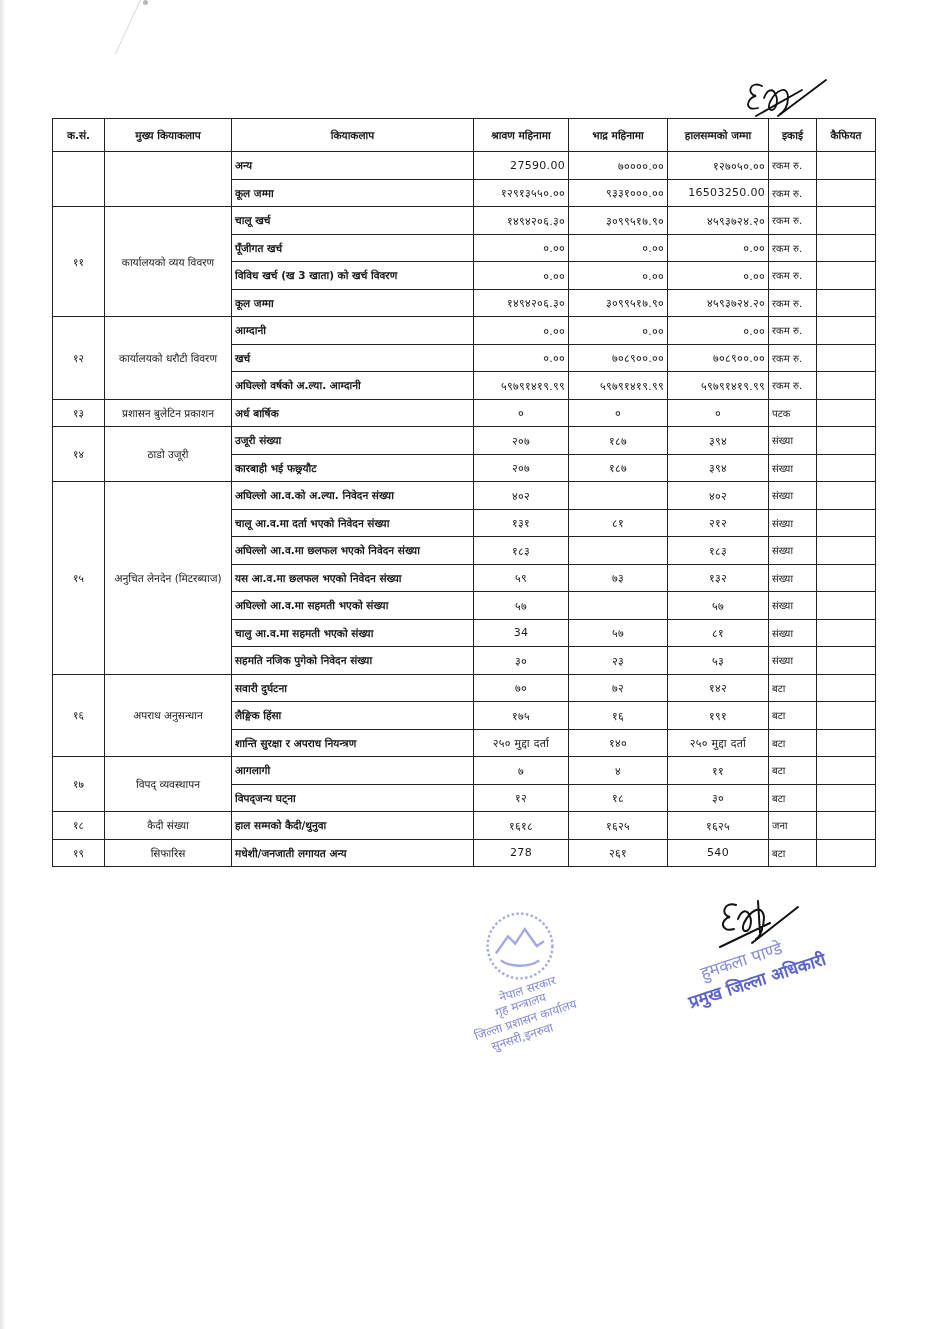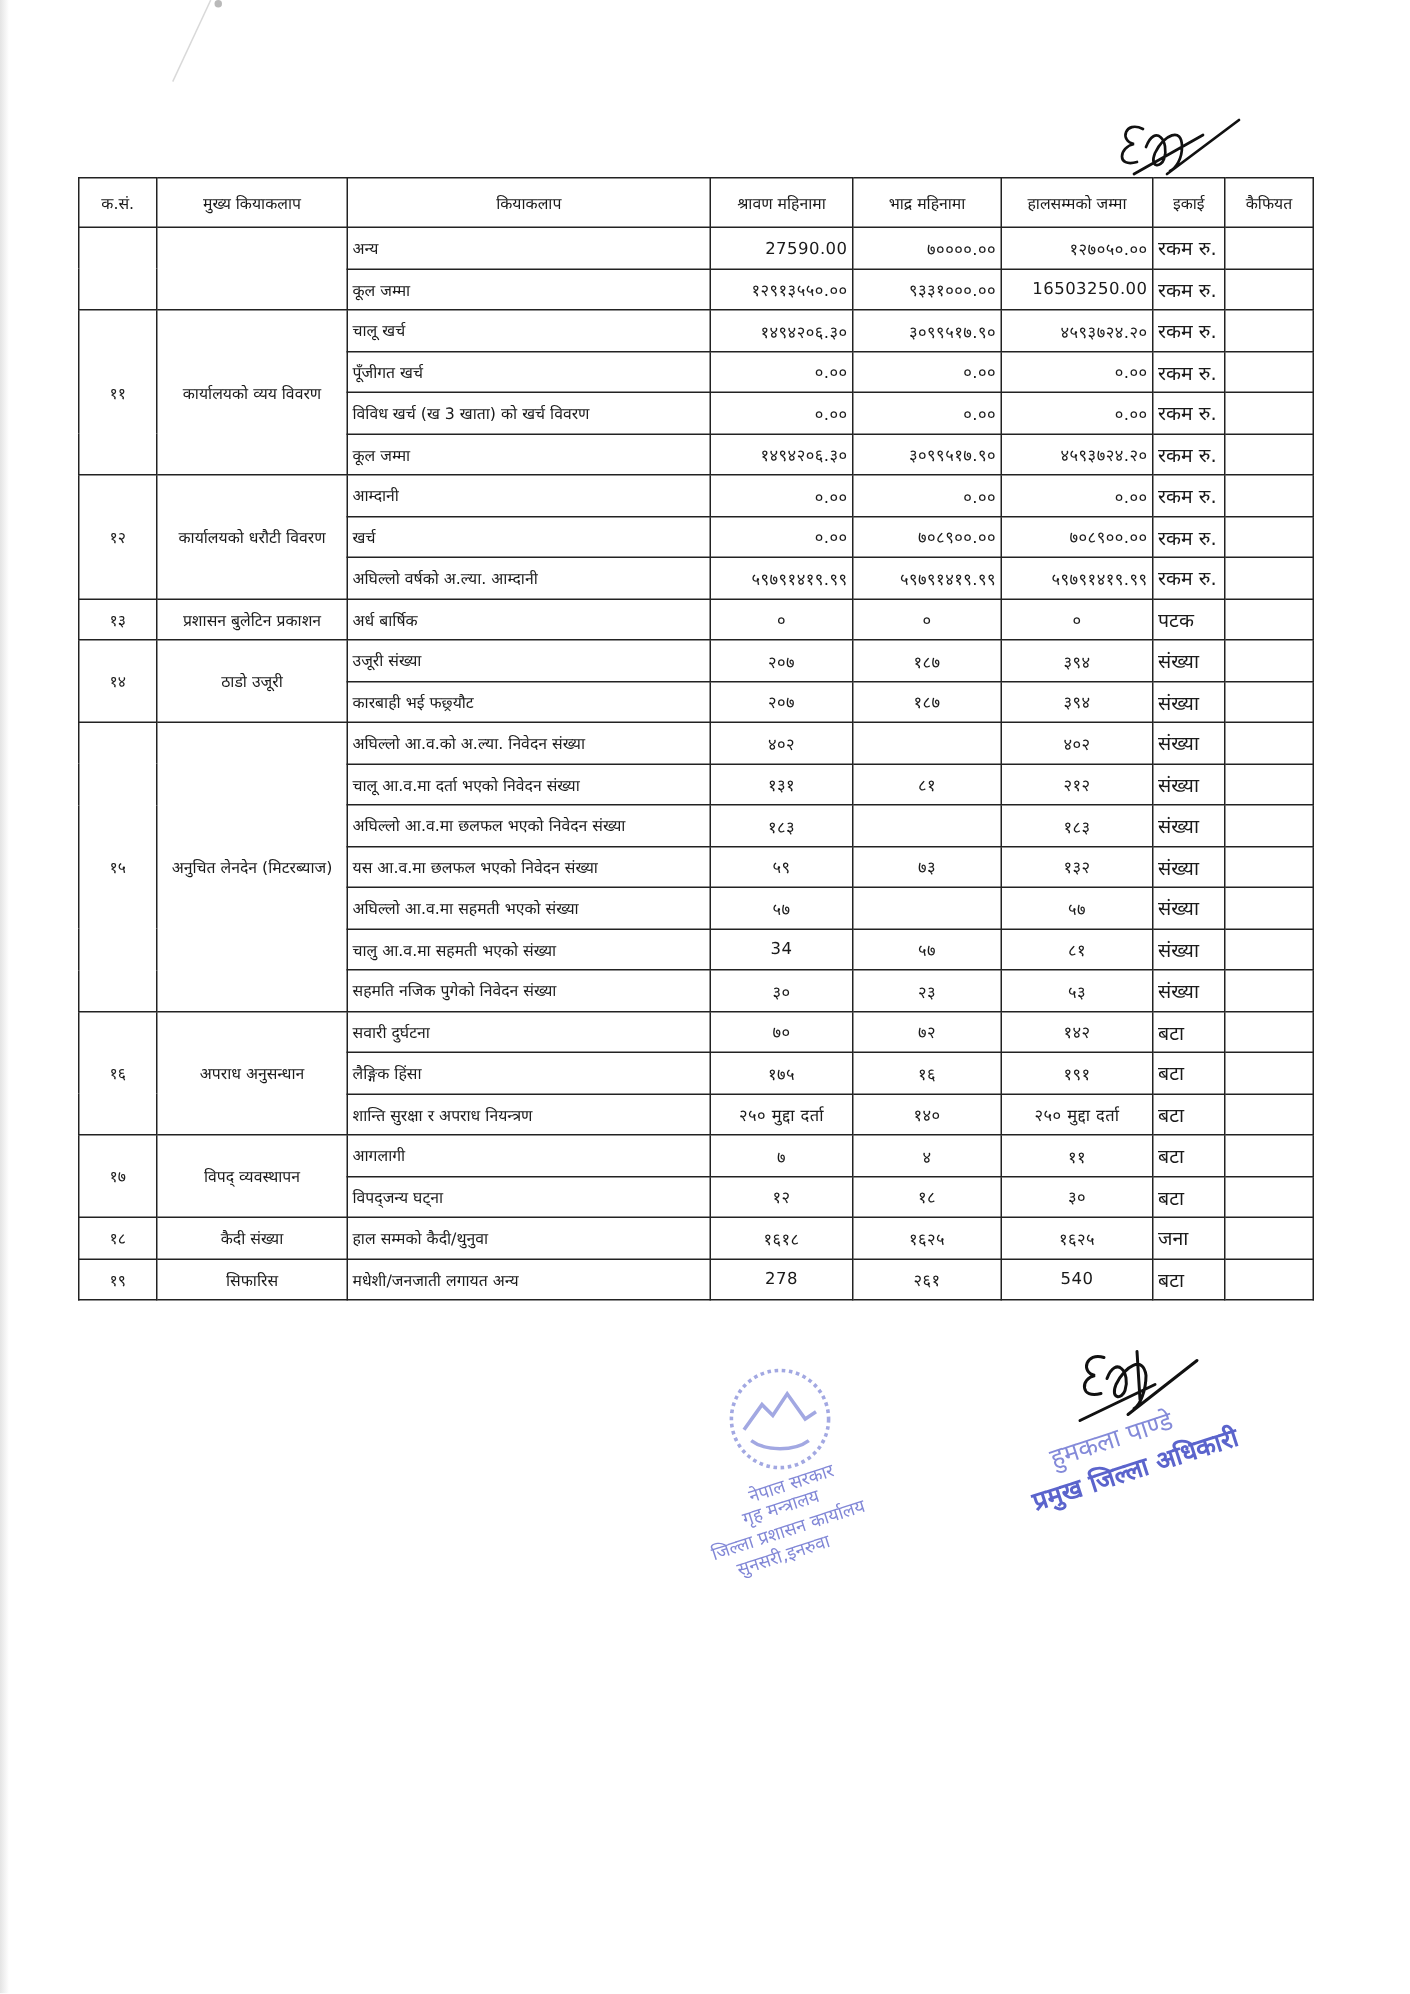--- a/index.html
+++ b/index.html
@@ -11,27 +11,27 @@
   .scan-mark { position:absolute; left:140px; top:0; width:1px; height:60px; background:#d9d9d9; transform:rotate(25deg); transform-origin:top; }
   .scan-dot { position:absolute; left:143px; top:0; width:5px; height:5px; border-radius:50%; background:#b9b9b9; }
 
   table.report {
     position:absolute; left:52px; top:118px; width:823px;
     border-collapse:collapse; table-layout:fixed; font-size:10.5px;
   }
   table.report th, table.report td {
     border:1.5px solid #222; padding:0 3px; vertical-align:middle; overflow:hidden; white-space:nowrap;
   }
-  table.report th { height:32px; font-weight:normal; text-align:center; font-size:10.5px;margin-left:12px; }
+  table.report th { height:32px; font-weight:bold; text-align:center; font-size:10.5px;margin-left:12px; }
   table.report td { height:26.5px; }
   td.sn, td.main { text-align:center; }
-  td.act { text-align:left; padding-top:0; vertical-align:top; padding-top:4px; }
+  td.act { text-align:left; padding-top:0; vertical-align:top; padding-top:4px;font-weight:bold; }
   td.num { text-align:right; padding-right:3px; font-size:11px; letter-spacing:0.3px; }
   td.num.c { text-align:center; }
-  td.unit { text-align:left; font-size:13px; }
+  td.unit { text-align:left; font-size:10px; }
   td.remark { }
 
   .sig { position:absolute; }
   .stamp {
     position:absolute; left:468px; top:908px; width:130px; height:130px; color:#5b63c9;
   }
   .stamp-emblem {
     position:absolute; left:22px; top:8px; width:60px; height:60px; border:2px dashed #7c84d6;
     border-radius:50%; opacity:0.7;
   }

